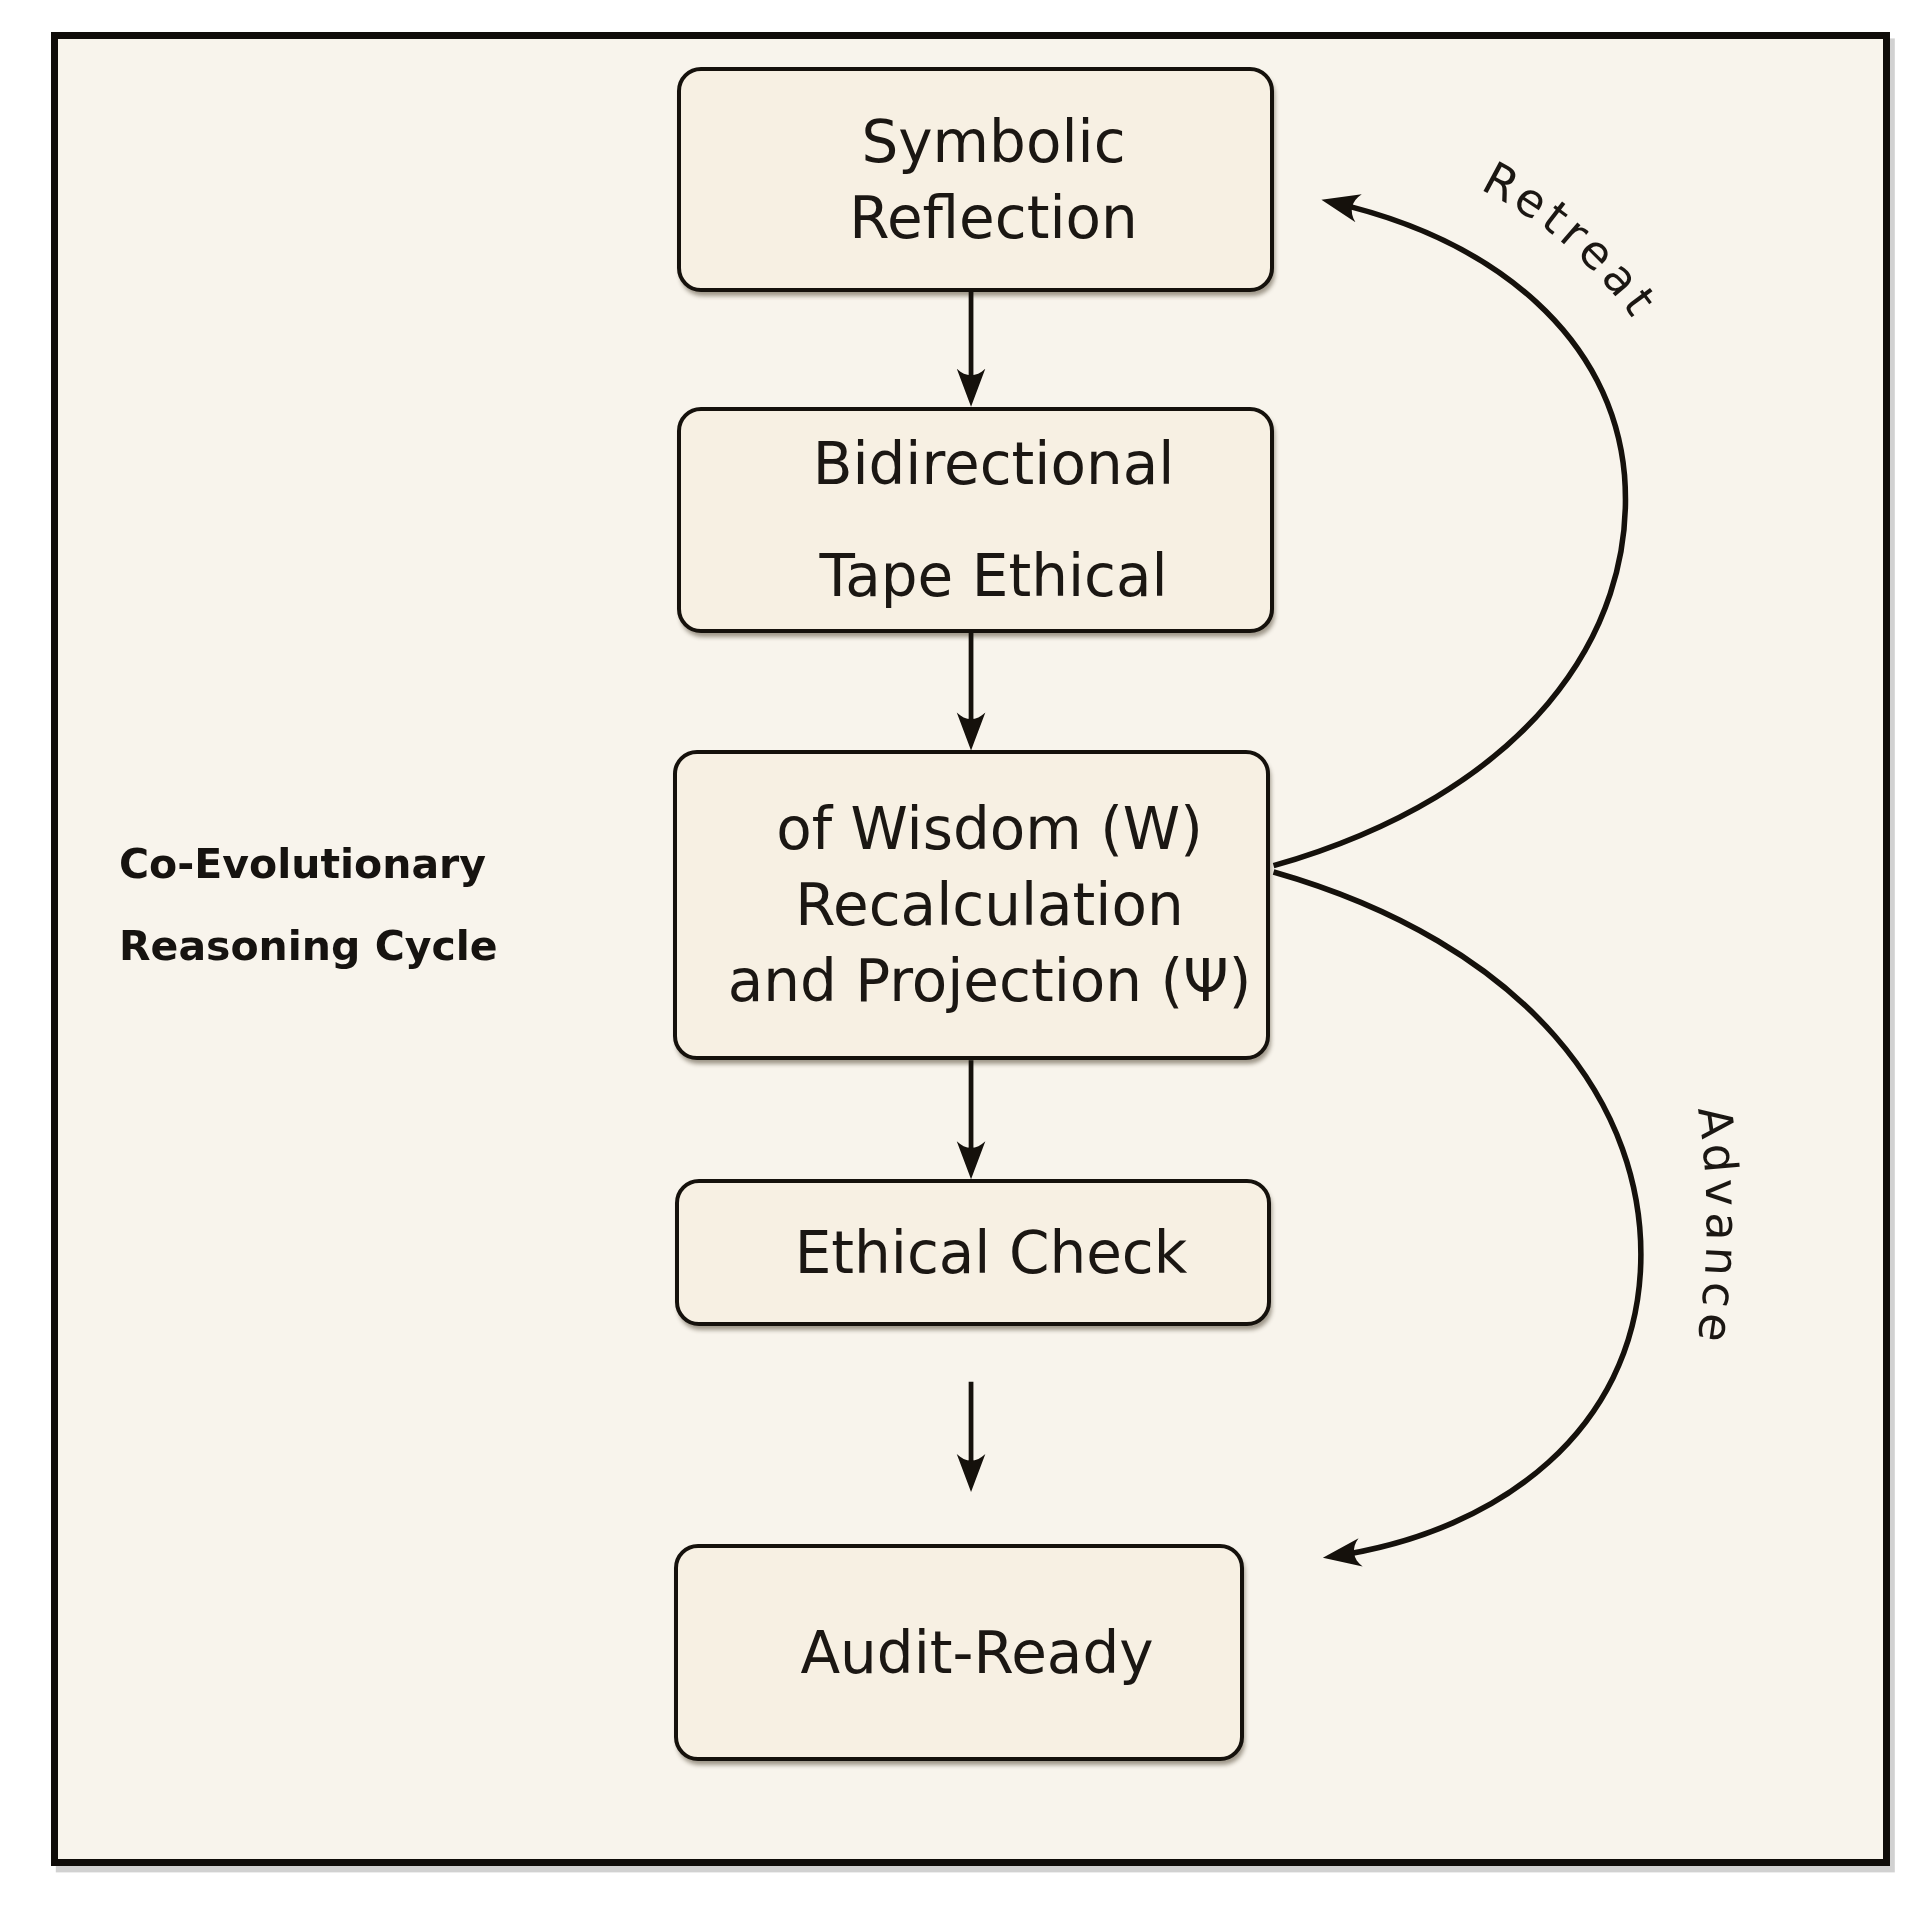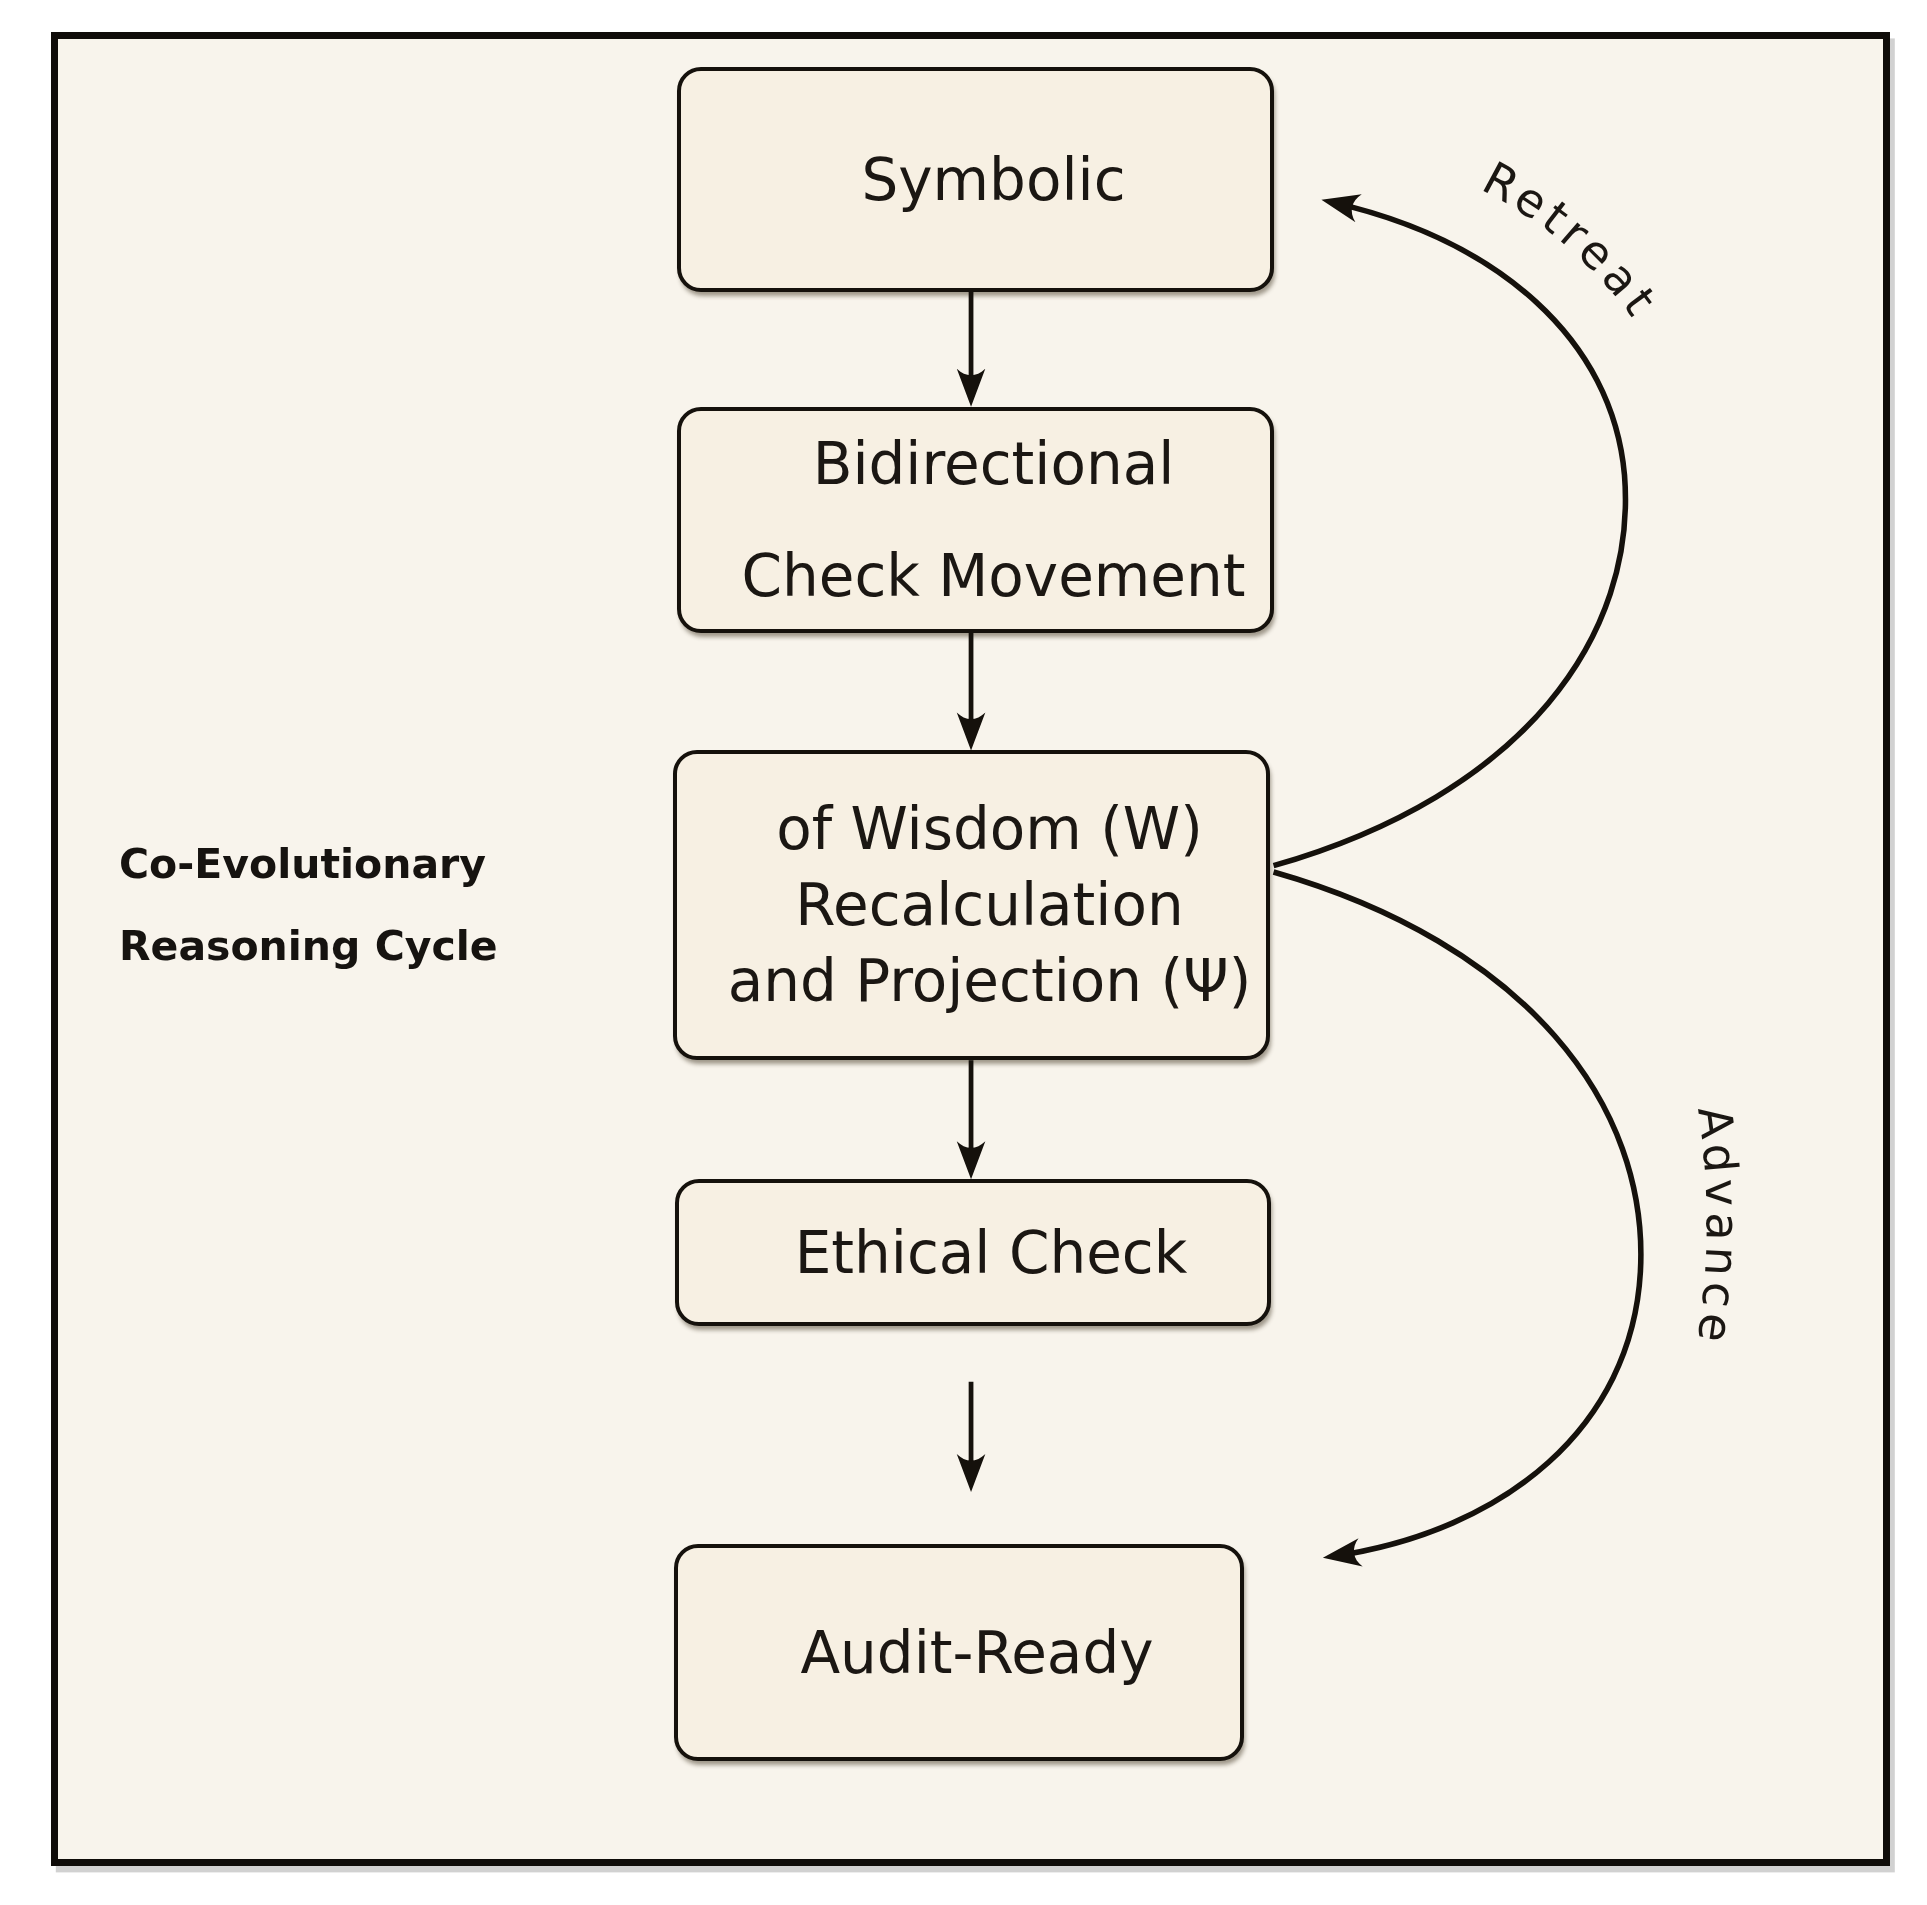--- a/index.html
+++ b/index.html
@@ -78,25 +78,26 @@
 <div class="page">
   <div class="frame"></div>
 
   <div class="diagram-title">
     <div>Co-Evolutionary</div>
     <div>Reasoning Cycle</div>
   </div>
 
   <div class="node node-1">
     <span>Symbolic</span>
+    <span>Reflection</span>
   </div>
 
   <div class="node node-2">
     <span>Bidirectional</span>
-    <span>Check Movement</span>
+    <span>Tape Ethical</span>
   </div>
 
   <div class="node node-3">
     <span>of Wisdom (W)</span>
     <span>Recalculation</span>
     <span>and Projection (Ψ)</span>
   </div>
 
   <div class="node node-4">
     <span>Ethical Check</span>

